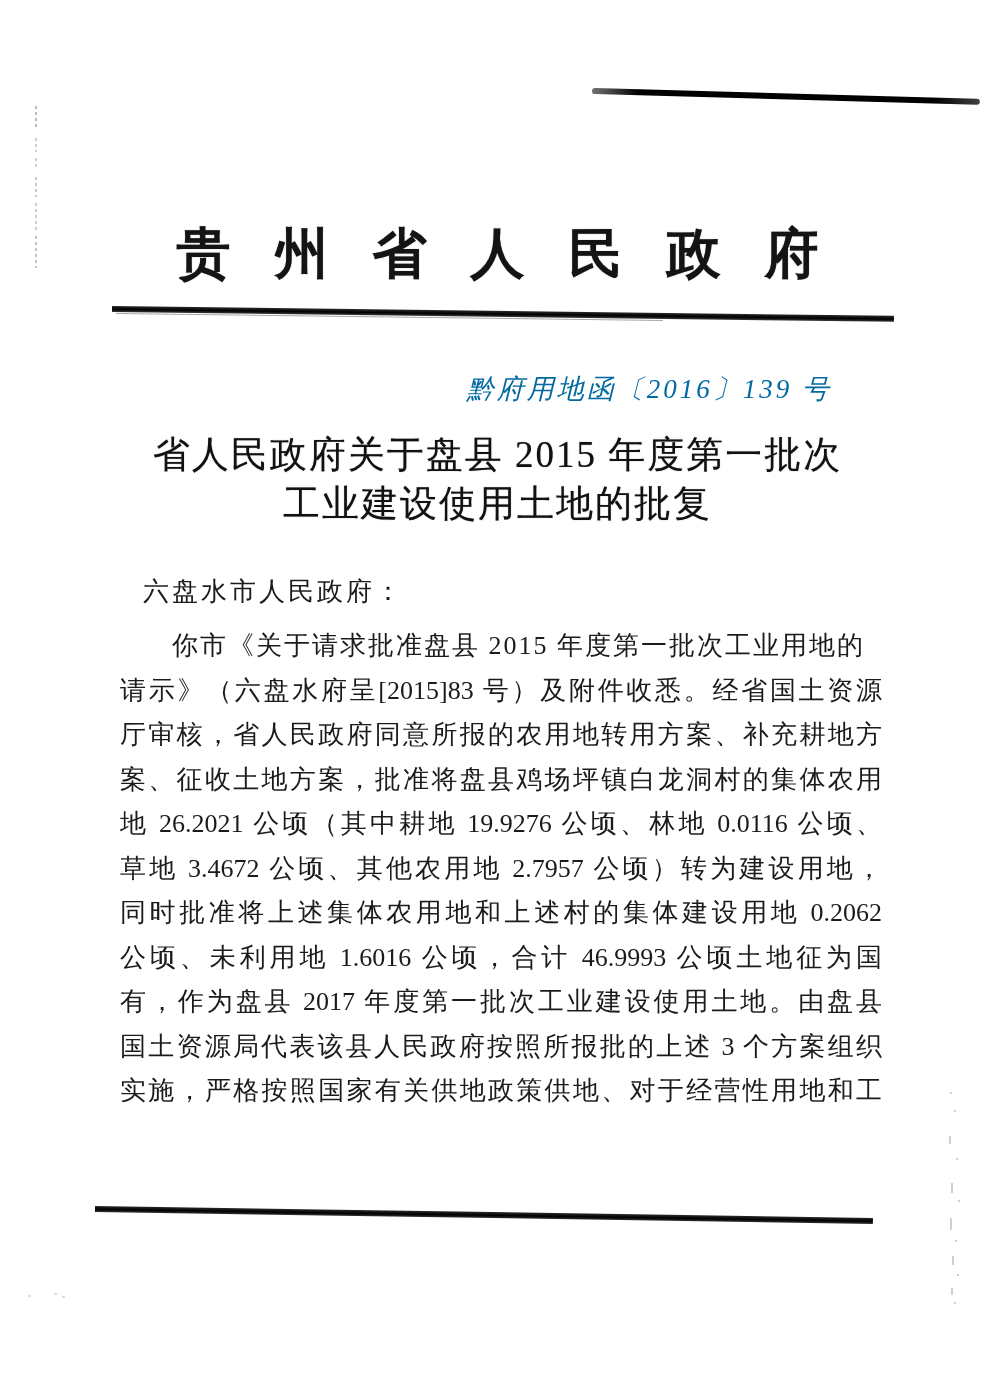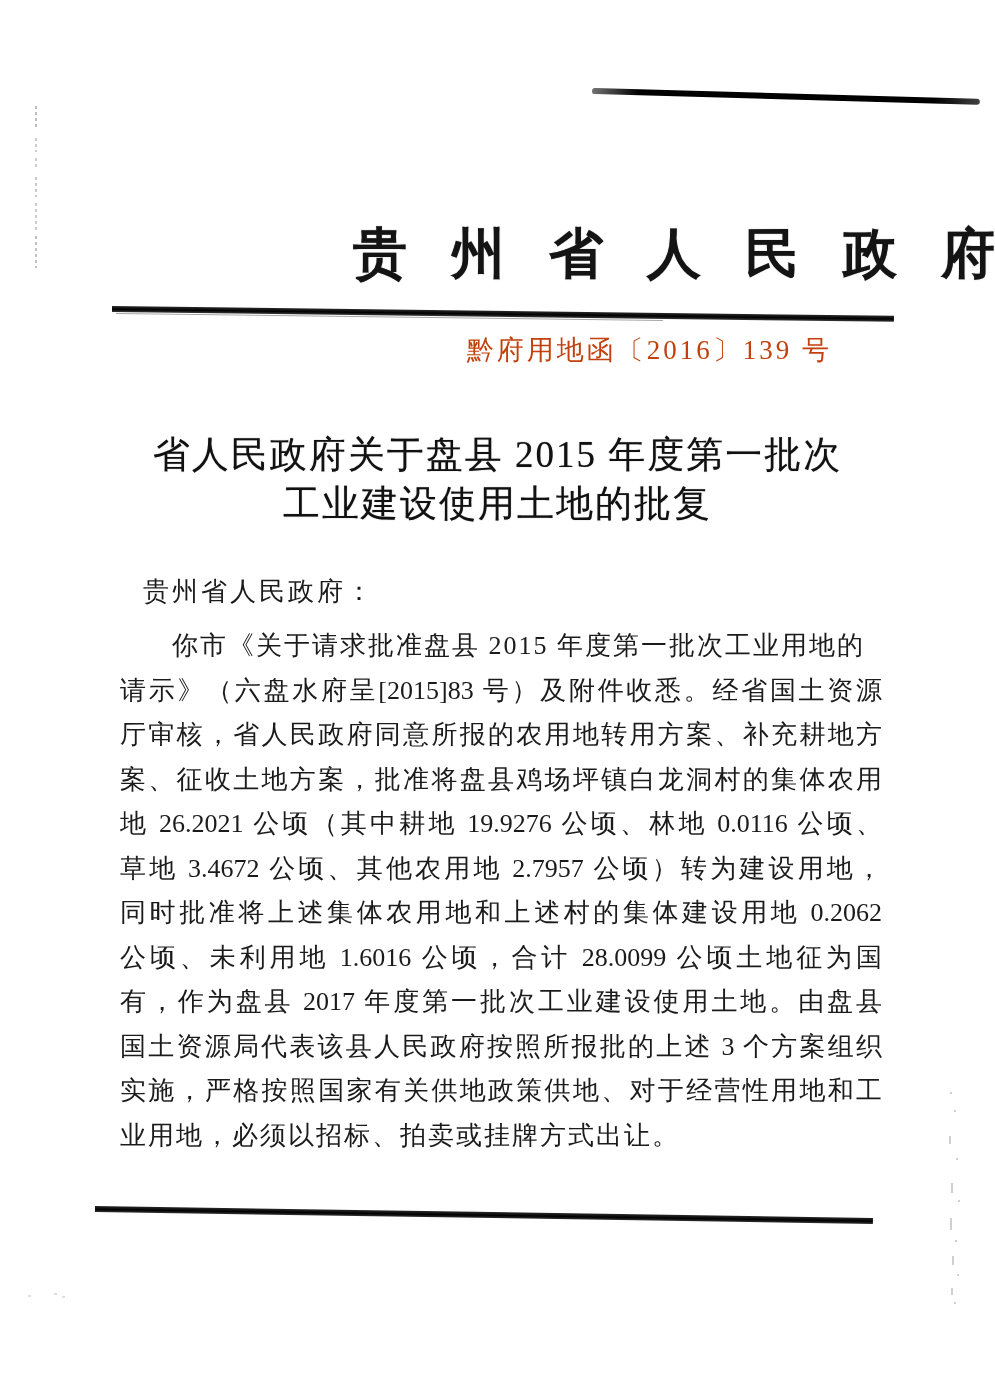--- a/index.html
+++ b/index.html
@@ -77,34 +77,35 @@
   .footer-specks { position: absolute; left: 28px; top: 1293px; width: 60px; height: 10px; }
   .footer-specks i { position:absolute; width:3px; height:2px; background:#aaa; opacity:.4; }
   .footer-specks i:nth-child(1){left:0; top:2px;}
   .footer-specks i:nth-child(2){left:26px; top:0;}
   .footer-specks i:nth-child(3){left:34px; top:3px;}
 
   
   .org-name {
     position: absolute;
     left: 0; right: 0; top: 218px;
-    text-align: right;
+    text-align: center;
     font-size: 54px;
     font-weight: 700;
     color: #141414;
     text-shadow: 0 0 1px rgba(0,0,0,.55);
   }
   .org-name span { letter-spacing: 44px; margin-right: -44px; }
 
   .doc-number {
     position: absolute;
-    right: 163px; top: 332px;
+    right: 163px; top: 371px;
     font-size: 27px;
     letter-spacing: 3px;
-    color: #c2410c;
+    color: #0369a1;
+    font-style: italic;
   }
 
   
   .doc-title {
     position: absolute;
     left: 60px; right: 60px; top: 430px;
     margin: 0;
     text-align: center;
     font-size: 37px;
     font-weight: 400;
@@ -181,32 +182,31 @@
   </div>
   <div class="masthead-rule"></div>
 
   <div class="doc-number">黔府用地函〔2016〕139 号</div>
 
   <h1 class="doc-title">
     <div>省人民政府关于盘县 2015 年度第一批次</div>
     <div>工业建设使用土地的批复</div>
   </h1>
 
-  <div class="salutation">贵州省人民政府：</div>
+  <div class="salutation">六盘水市人民政府：</div>
 
   <div class="body-block">
     <div class="body-line indent loose">你市《关于请求批准盘县 2015 年度第一批次工业用地的</div>
     <div class="body-line justify">请示》（六盘水府呈[2015]83 号）及附件收悉。经省国土资源</div>
     <div class="body-line justify">厅审核，省人民政府同意所报的农用地转用方案、补充耕地方</div>
     <div class="body-line justify">案、征收土地方案，批准将盘县鸡场坪镇白龙洞村的集体农用</div>
     <div class="body-line justify">地 26.2021 公顷（其中耕地 19.9276 公顷、林地 0.0116 公顷、</div>
     <div class="body-line justify">草地 3.4672 公顷、其他农用地 2.7957 公顷）转为建设用地，</div>
     <div class="body-line justify">同时批准将上述集体农用地和上述村的集体建设用地 0.2062</div>
-    <div class="body-line justify">公顷、未利用地 1.6016 公顷，合计 28.0099 公顷土地征为国</div>
+    <div class="body-line justify">公顷、未利用地 1.6016 公顷，合计 46.9993 公顷土地征为国</div>
     <div class="body-line justify">有，作为盘县 2017 年度第一批次工业建设使用土地。由盘县</div>
     <div class="body-line justify">国土资源局代表该县人民政府按照所报批的上述 3 个方案组织</div>
     <div class="body-line justify">实施，严格按照国家有关供地政策供地、对于经营性用地和工</div>
-    <div class="body-line loose">业用地，必须以招标、拍卖或挂牌方式出让。</div>
   </div>
 
   <div class="bottom-rule"></div>
 
 </div>
 
 </body></html>

